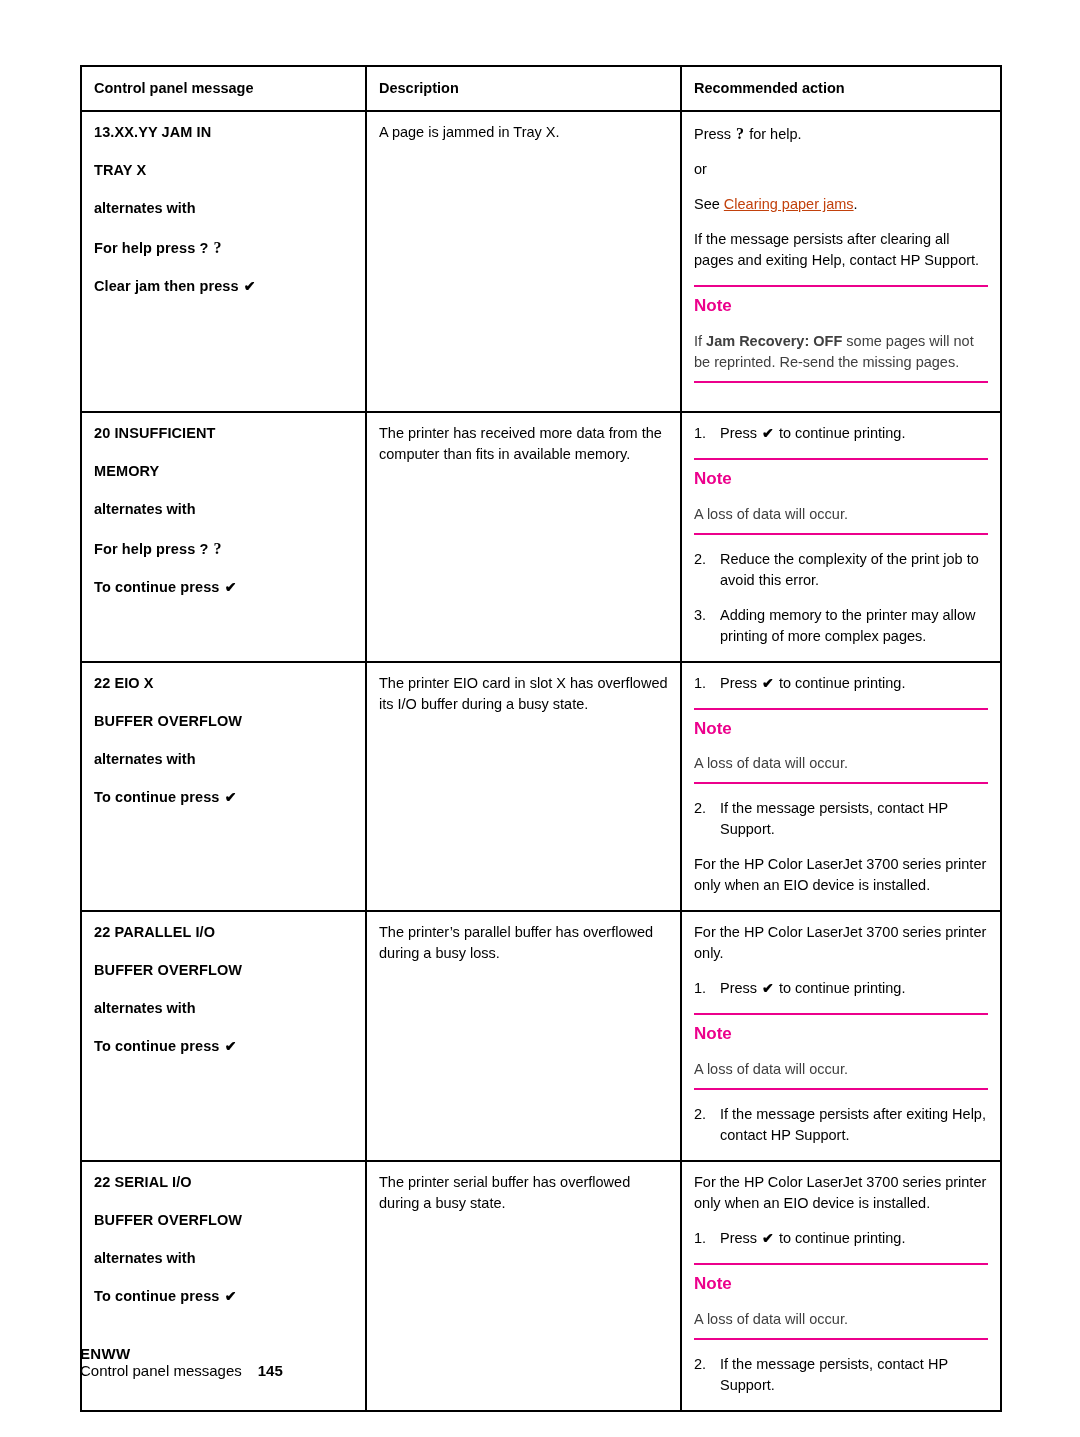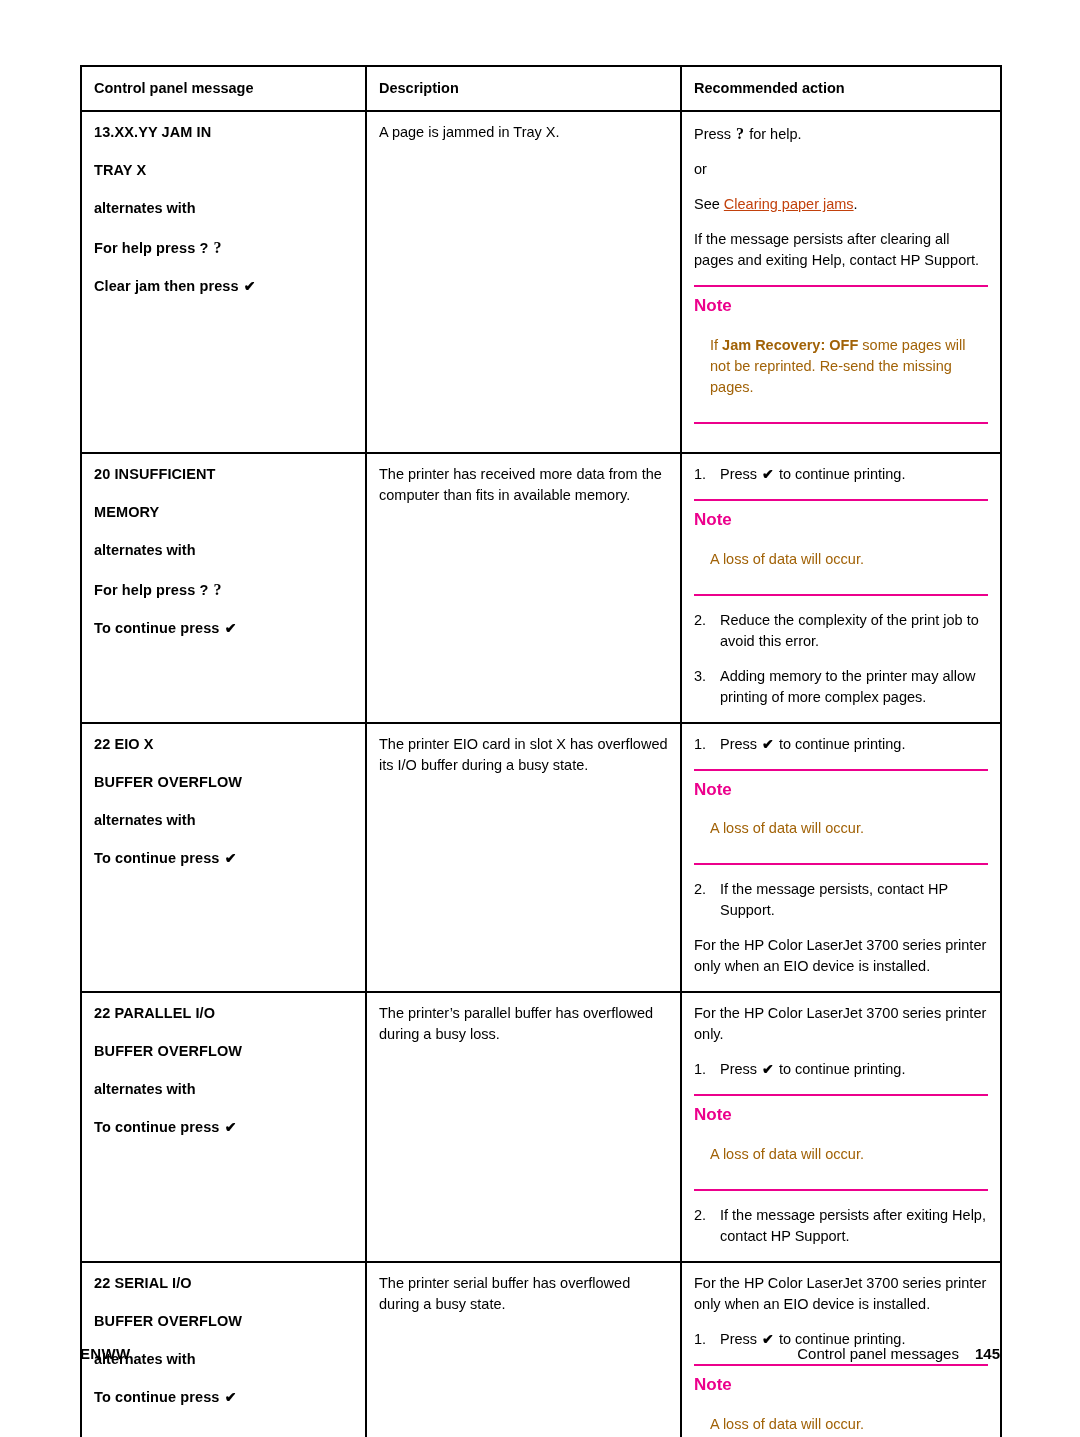--- a/index.html
+++ b/index.html
@@ -95,22 +95,22 @@
     margin: 14px 0 14px 0;
     padding: 7px 0 8px 0;
   }
   .note-label {
     color: #ec008c;
     font-weight: bold;
     margin: 0 0 12px 0;
     font-size: 17px;
   }
   .note-body {
-    margin: 16px;
-    color: #a16207;
+    margin: 0;
+    color: #404040;
   }
 
   
   .glyph-check {
     font-weight: bold;
     font-size: 14px;
     padding: 0 1px;
   }
   .glyph-help {
     font-family: "Liberation Serif", serif;
@@ -127,20 +127,21 @@
   
   .footer {
     position: absolute;
     left: 80px;
     top: 1345px;
     width: 920px;
     display: flex;
     align-items: baseline;
     justify-content: space-between;
     font-size: 15px;
+    flex-direction: column;
   }
   .footer-left { font-weight: bold; letter-spacing: 0.3px; }
   .footer-right {
     display: flex;
     align-items: flex-end;
     gap: 16px;
   }
   .footer-chapter { font-weight: normal; }
   .footer-page { font-weight: bold; }
 </style>

